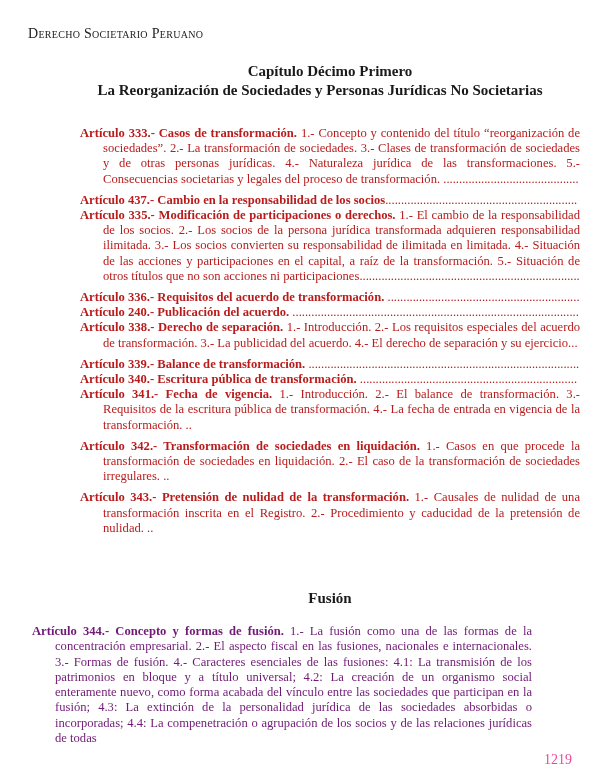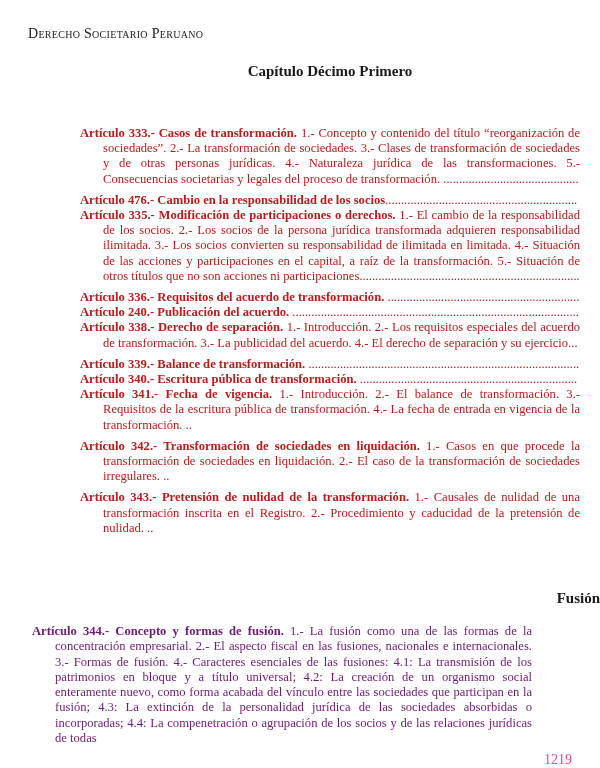--- a/index.html
+++ b/index.html
@@ -82,21 +82,21 @@
       text-indent: 0;
       width: 40px;
       text-align: right;
       font-family: Liberation Serif, serif;
     }
     .section-title {
       position: absolute;
       left: 0;
       width: 600px;
       top: 590px;
-      text-align: right;
+      text-align: center;
       font-family: "Liberation Serif", serif;
       font-weight: bold;
       font-size: 15px;
       padding-left: 60px;
       box-sizing: border-box;
     }
     .toc2 {
       position: absolute;
       left: 32px;
       top: 624px;
@@ -116,29 +116,30 @@
       color: #ec4899;
     }
   </style>
 </head>
 <body>
 
 <div class="running-head">Derecho Societario Peruano</div>
 
 <div class="chapter">
   <div class="ch-title">Capítulo Décimo Primero</div>
+  <div class="ch-subtitle">La Reorganización de Sociedades y Personas Jurídicas No Societarias</div>
 </div>
 
 <div class="toc">
   <div class="entry">
     <span class="head">Artículo 333.- Casos de transformación.</span><span> 1.- Concepto y contenido del título “reorganización de sociedades”. 2.- La transformación de sociedades. 3.- Clases de transformación de sociedades y de otras personas jurídicas. 4.- Naturaleza jurídica de las transformaciones. 5.- Consecuencias societarias y legales del proceso de transformación.</span> <span class="dots">...........................................</span>
     <span class="page">877</span>
   </div>
   <div class="entry gap">
-    <span class="head">Artículo 476.- Cambio en la responsabilidad de los socios</span><span class="dots">.............................................................</span>
+    <span class="head">Artículo 437.- Cambio en la responsabilidad de los socios</span><span class="dots">.............................................................</span>
     <span class="page">889</span>
   </div>
   <div class="entry">
     <span class="head">Artículo 335.- Modificación de participaciones o derechos.</span><span> 1.- El cambio de la responsabilidad de los socios. 2.- Los socios de la persona jurídica transformada adquieren responsabilidad ilimitada. 3.- Los socios convierten su responsabilidad de ilimitada en limitada. 4.- Situación de las acciones y participaciones en el capital, a raíz de la transformación. 5.- Situación de otros títulos que no son acciones ni participaciones</span><span class="dots">......................................................................</span>
     <span class="page">889</span>
   </div>
   <div class="entry gap">
     <span class="head">Artículo 336.- Requisitos del acuerdo de transformación.</span> <span class="dots">.............................................................</span>
     <span class="page">895</span>
   </div>

